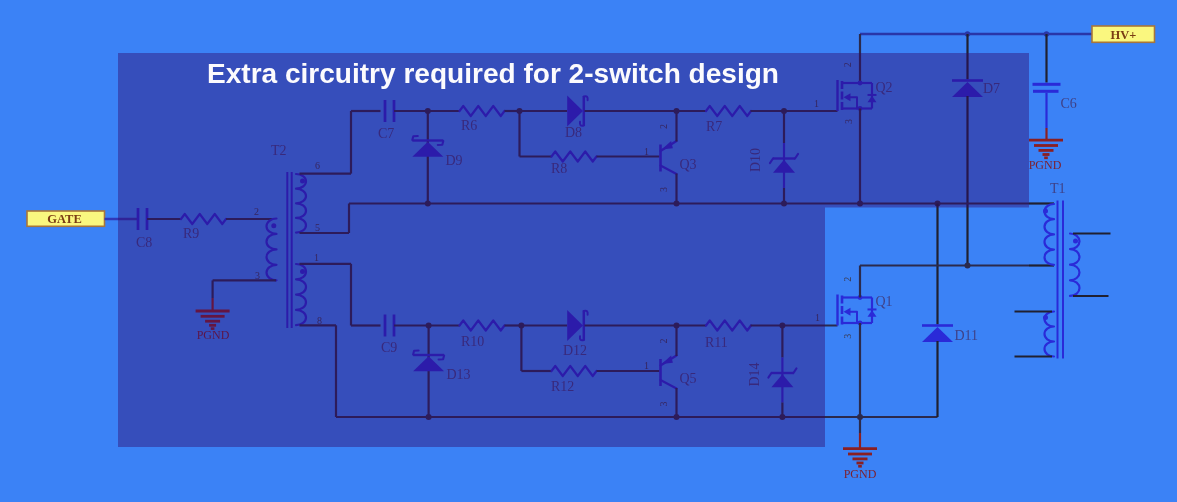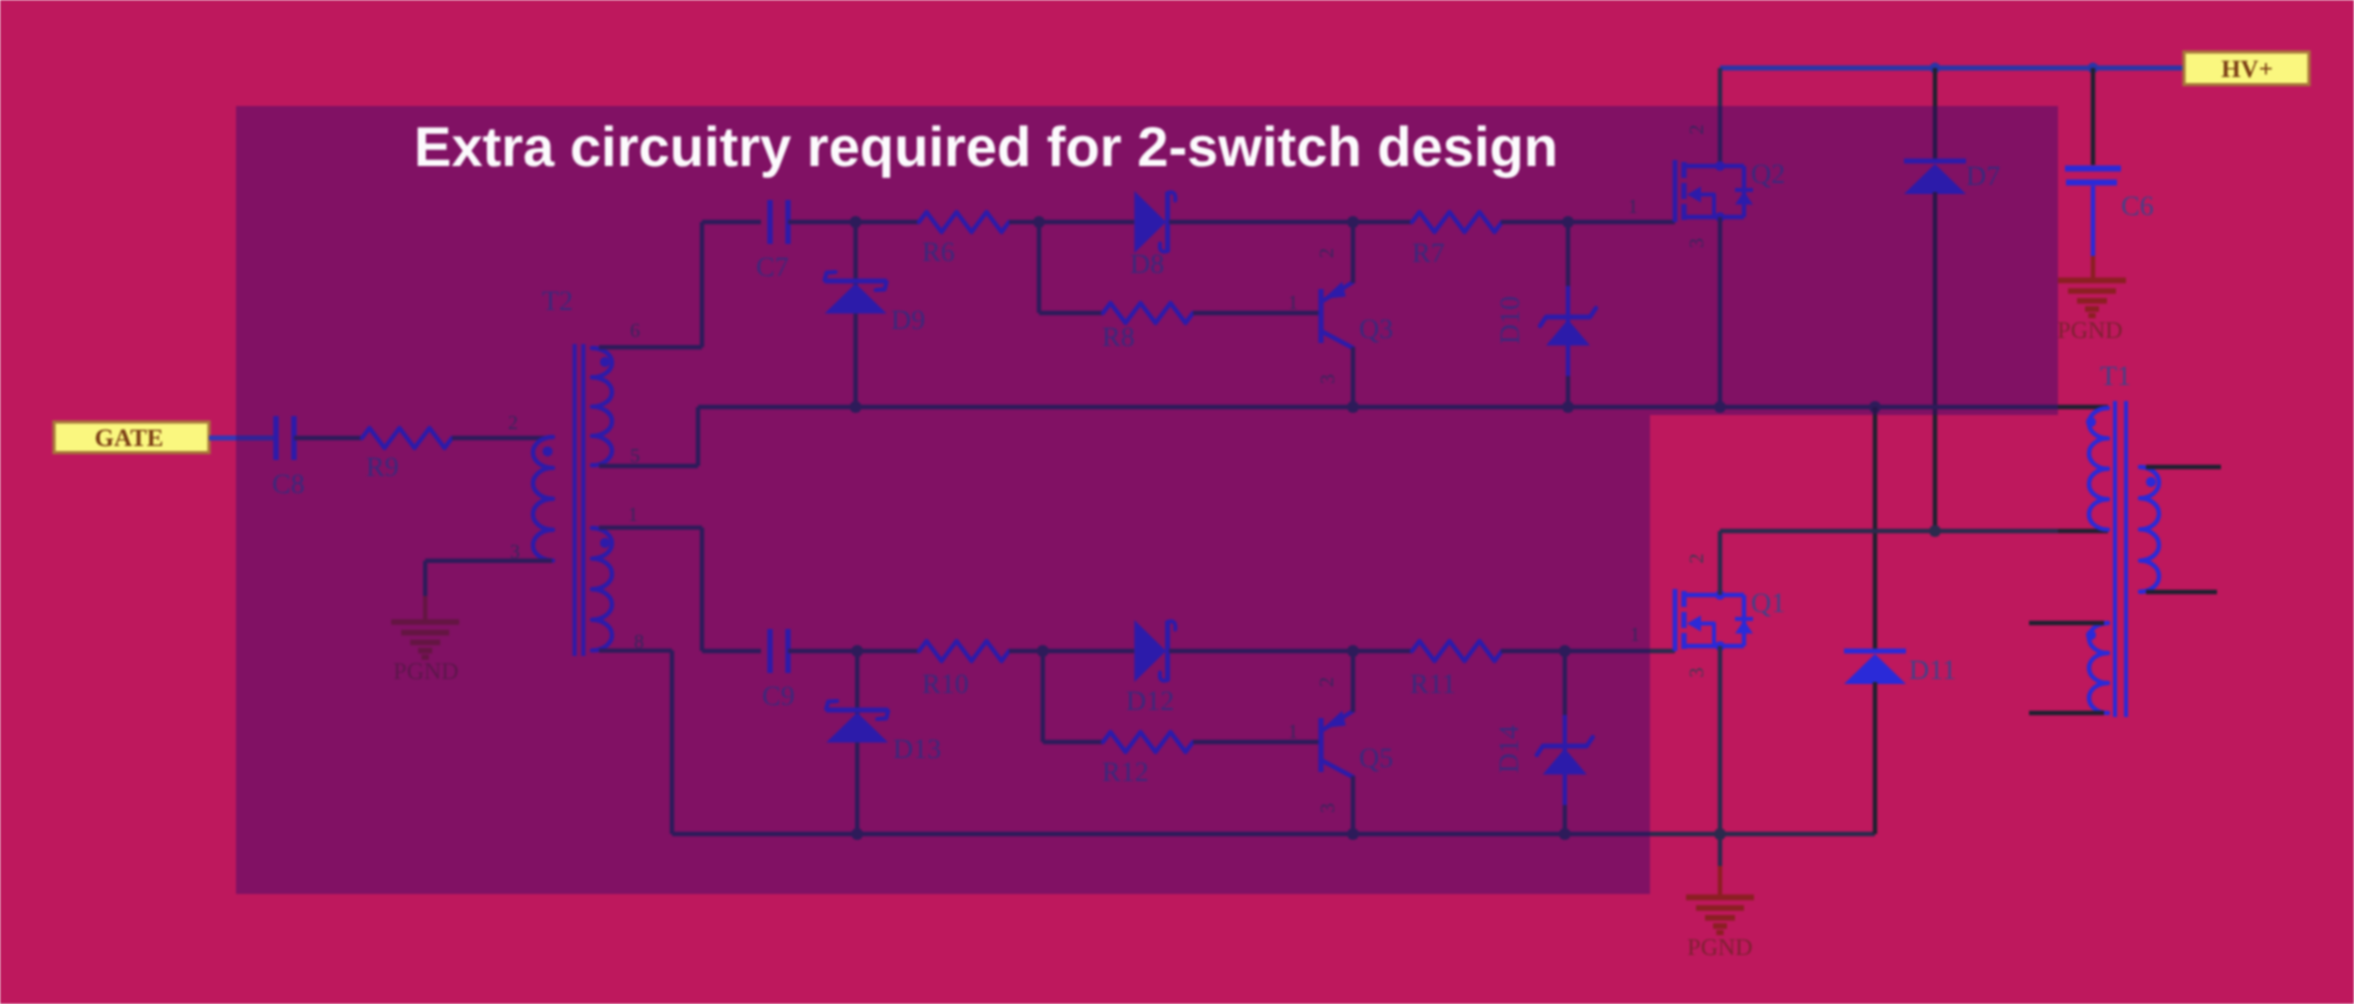--- a/index.html
+++ b/index.html
@@ -1,14 +1,14 @@
 <!DOCTYPE html>
 <html><head><meta charset="utf-8"><style>
 html,body{margin:0;padding:0;background:#fff;}
-#wrap{position:relative;width:1177px;height:502px;overflow:hidden;background:#be185d;filter:blur(0.45px);}
+#wrap{position:relative;width:1177px;height:502px;overflow:hidden;background:#3b82f6;filter:blur(0.45px);}
 #ov{position:absolute;left:0;top:0;width:1177px;height:502px;
  background:rgba(48,10,110,0.43);
  clip-path:polygon(118px 53px,1029px 53px,1029px 207.5px,825px 207.5px,825px 447px,118px 447px);}
 </style></head>
 <body>
 <div id="wrap">
 <svg width="1177" height="502" viewBox="0 0 1177 502">
 <line x1="860" y1="34" x2="1092" y2="34" stroke="#2936a8" stroke-width="2.4" stroke-linecap="butt"></line>
 <line x1="860" y1="34" x2="860" y2="83" stroke="#2b2a4d" stroke-width="2.2" stroke-linecap="butt"></line>
 <circle cx="967.5" cy="34" r="2.7" fill="#2936a8"></circle>

